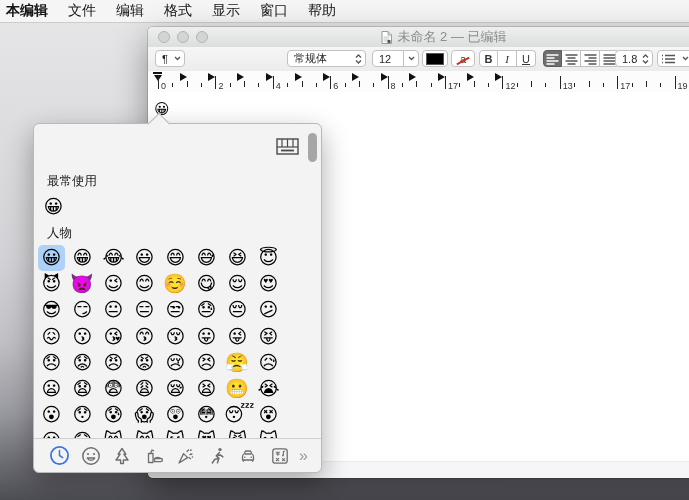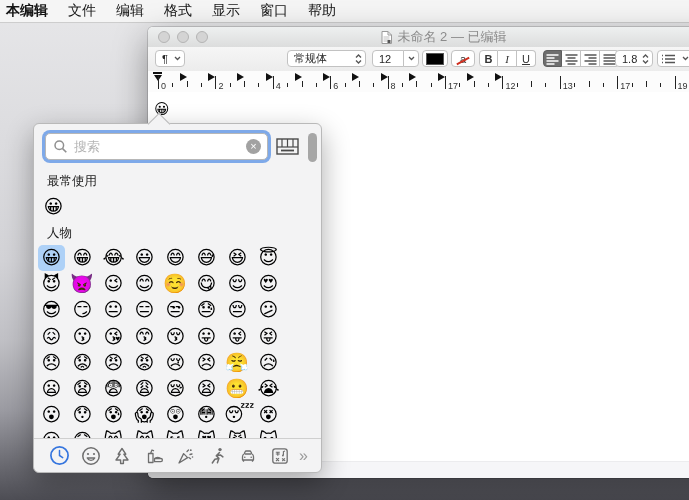--- a/index.html
+++ b/index.html
@@ -276,30 +276,20 @@
 
   <div class="doc">
     <span class="doc-emoji">😀</span>
   </div>
   <div class="win-footer"></div>
 </div>
 
 <div class="popover">
   <div class="pop-arrow"></div>
 
-  <div class="searchfield">
-    <span class="sf-mag">
-      <svg width="15" height="15" viewBox="0 0 15 15">
-          <circle cx="6.3" cy="6.3" r="4.3" fill="none" stroke="#8f8f8f" stroke-width="1.5"></circle>
-          <path d="M9.6 9.6L13.3 13.3" stroke="#8f8f8f" stroke-width="1.6"></path>
-        </svg>
-    </span>
-    <input placeholder="搜索" style="">
-    <span class="sf-clear">×</span>
-  </div>
 
   <span class="expand-btn">
     <svg width="23" height="17" viewBox="0 0 23 17">
         <rect x="1" y="1" width="21" height="15" fill="none" stroke="#4a4a4a" stroke-width="1.4"></rect>
         <path d="M1 9h21" stroke="#4a4a4a" stroke-width="1.2"></path>
         <path d="M6 1v8M11.5 1v8M17 1v8" stroke="#4a4a4a" stroke-width="1.2"></path>
         <path d="M5 12.5h13" stroke="#4a4a4a" stroke-width="1.8"></path>
       </svg>
   </span>
 

